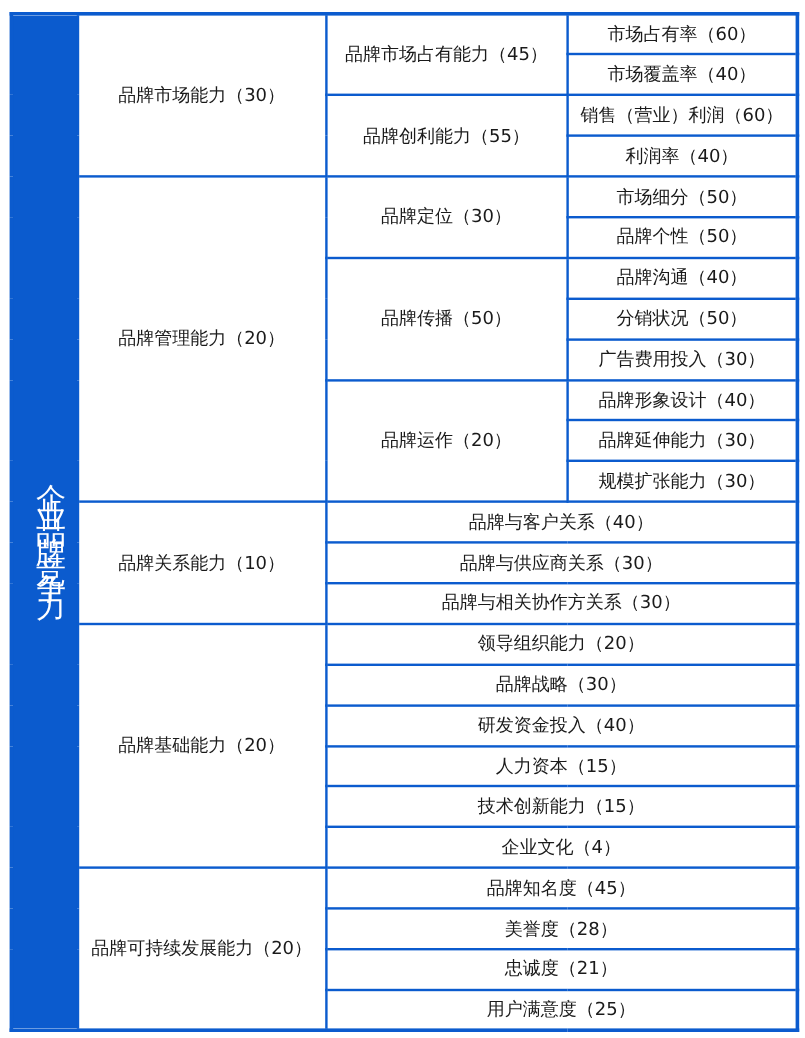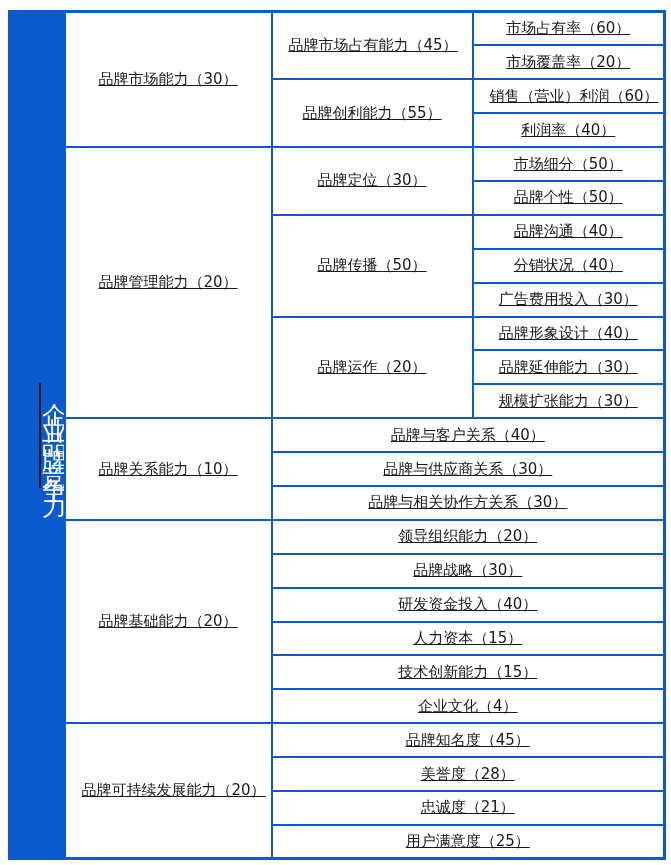--- a/index.html
+++ b/index.html
@@ -21,24 +21,23 @@
     border-collapse:collapse;
     table-layout:fixed;
     border:3px solid var(--accent);
   }
   table.matrix td{
     border:2px solid var(--accent);
     text-align:center;
     vertical-align:middle;
     font-size:15px;
     color:var(--cell-text);
-    padding:0 16px;
+    padding:0 4px;
     overflow:hidden;
     white-space:nowrap;
-    text-decoration:underline;
   }
   td.root-cell{
     background:var(--accent);
     border-color:var(--accent);
     color:var(--root-text);
     padding:0;
   }
   .root-label{
     writing-mode:vertical-rl;
     text-orientation:upright;
@@ -63,21 +62,21 @@
   <tbody>
     <tr class="leaf">
       <td class="root-cell" rowspan="25">
         <div class="root-label">企业品牌竞争力</div>
       </td>
       <td rowspan="4">品牌市场能力（30）</td>
       <td rowspan="2">品牌市场占有能力（45）</td>
       <td>市场占有率（60）</td>
     </tr>
     <tr class="leaf">
-      <td>市场覆盖率（20）</td>
+      <td>市场覆盖率（40）</td>
     </tr>
     <tr class="leaf">
       <td rowspan="2">品牌创利能力（55）</td>
       <td>销售（营业）利润（60）</td>
     </tr>
     <tr class="leaf">
       <td>利润率（40）</td>
     </tr>
 
     <tr class="leaf">
@@ -86,21 +85,21 @@
       <td>市场细分（50）</td>
     </tr>
     <tr class="leaf">
       <td>品牌个性（50）</td>
     </tr>
     <tr class="leaf">
       <td rowspan="3">品牌传播（50）</td>
       <td>品牌沟通（40）</td>
     </tr>
     <tr class="leaf">
-      <td>分销状况（40）</td>
+      <td>分销状况（50）</td>
     </tr>
     <tr class="leaf">
       <td>广告费用投入（30）</td>
     </tr>
     <tr class="leaf">
       <td rowspan="3">品牌运作（20）</td>
       <td>品牌形象设计（40）</td>
     </tr>
     <tr class="leaf">
       <td>品牌延伸能力（30）</td>

